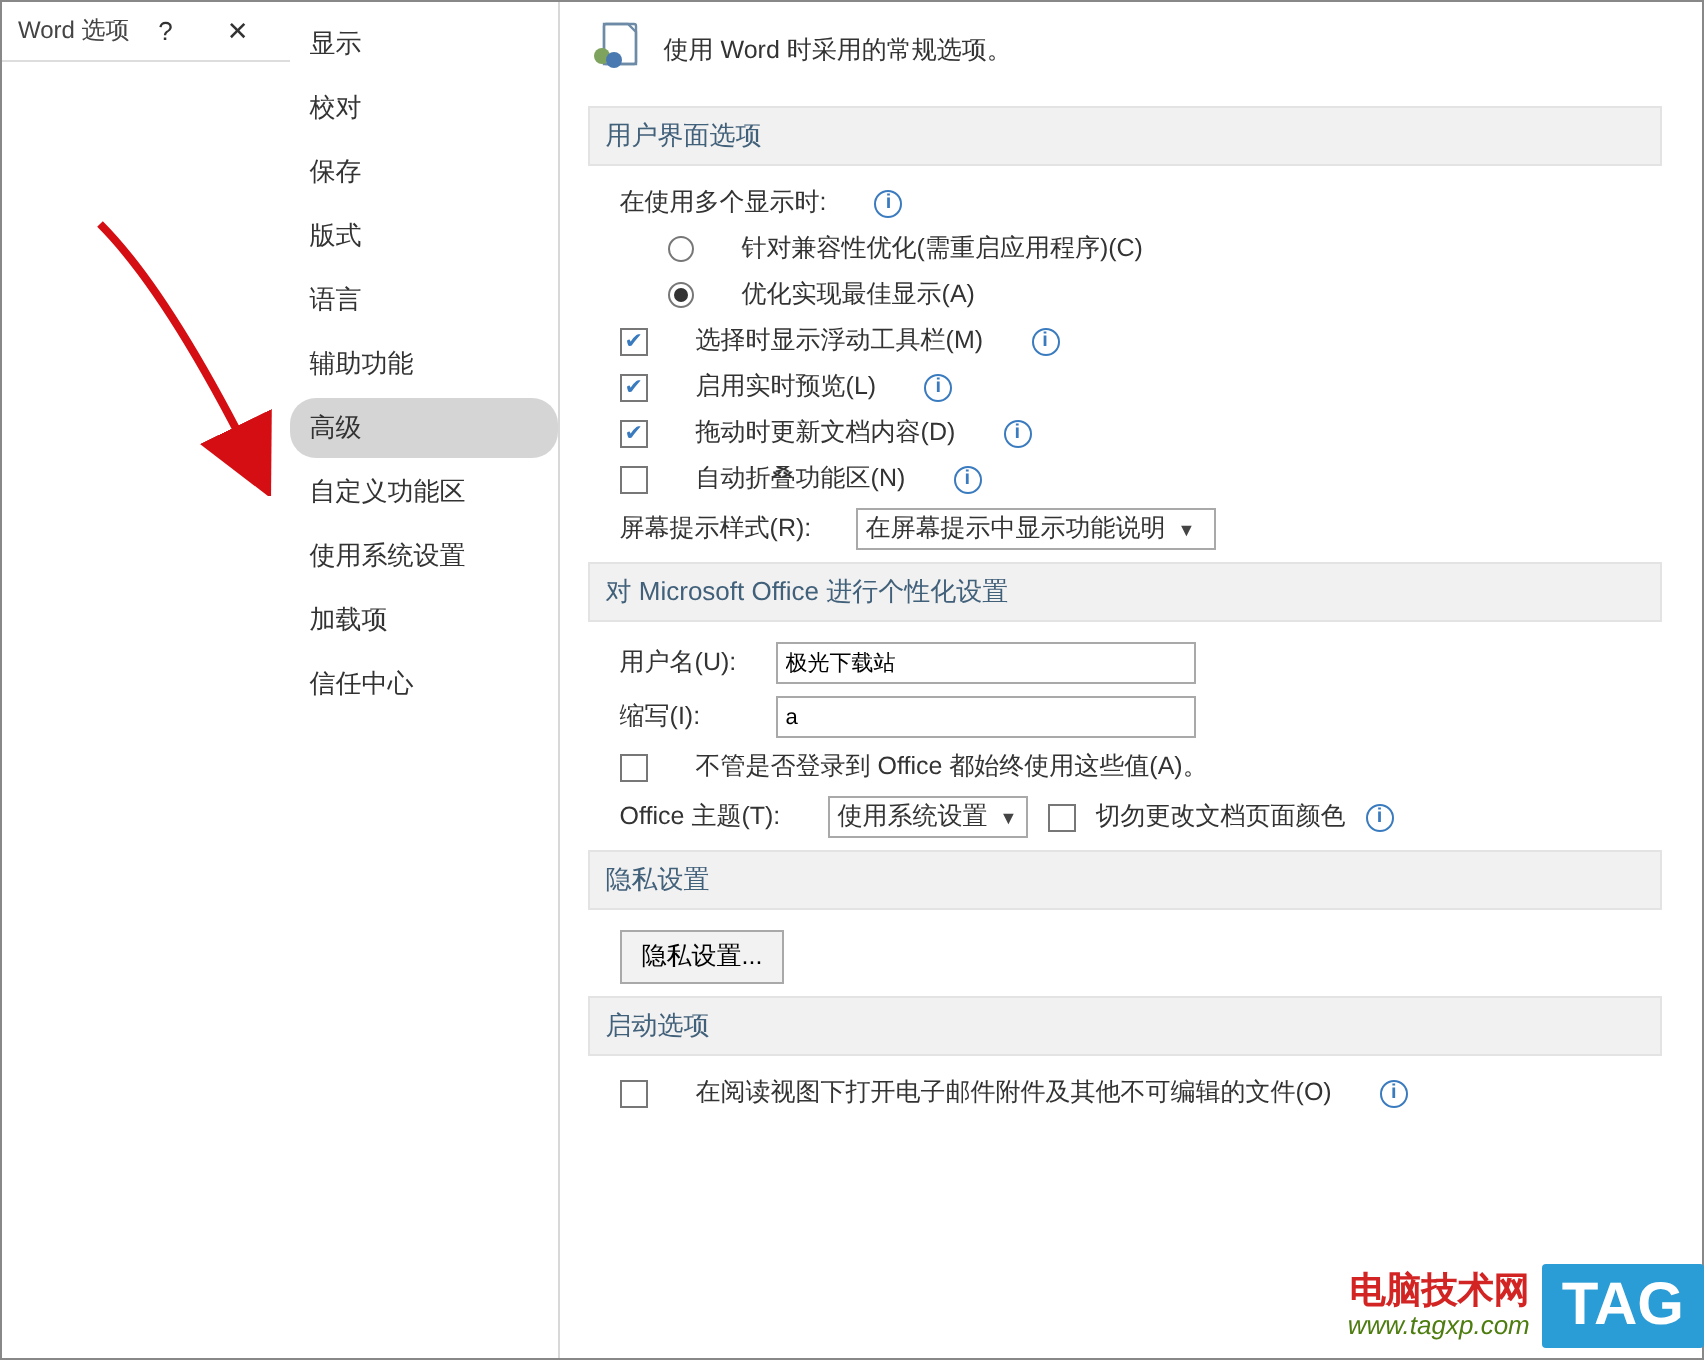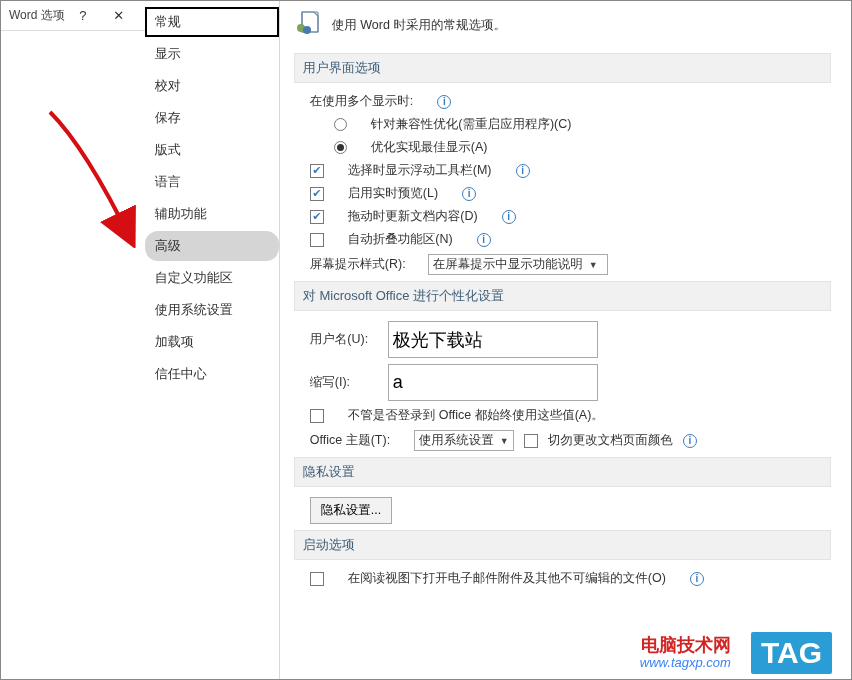--- a/index.html
+++ b/index.html
@@ -19,49 +19,48 @@
   .section-head { background: #f1f1f1; border: 1px solid #e3e3e3; color:#41607a; padding: 5px 8px; font-size: 13px; margin-bottom: 10px; }
   .row { margin: 6px 0 6px 16px; display: flex; align-items: center; gap: 24px; }
   .indent { margin-left: 40px; }
   .info-icon { display: inline-block; width: 14px; height: 14px; border: 1px solid #3a7bbf; border-radius: 50%; color: #3a7bbf; font-size: 10px; line-height: 12px; text-align: center; font-weight: bold; }
   .checkbox { width: 14px; height: 14px; border: 1px solid #777; display: inline-flex; align-items: center; justify-content: center; color: #3a7bbf; font-size: 11px; cursor: pointer; }
   .checkbox.checked::after { content: "✔"; }
   .radio { width: 13px; height: 13px; border: 1px solid #777; border-radius: 50%; display: inline-flex; align-items: center; justify-content: center; cursor: pointer; }
   .radio.checked::after { content: ""; width: 7px; height: 7px; background: #333; border-radius: 50%; }
   label { cursor: default; }
   .field-row { display: flex; align-items: center; margin: 6px 0 6px 16px; gap: 10px; }
-  .text-input { border: 1px solid #a9a9a9; height: 37px; padding: 1px 4px; font-size: 18px; }
+  .text-input { border: 1px solid #a9a9a9; height: 21px; padding: 1px 4px; font-size: 11px; }
   .dropdown { border: 1px solid #a9a9a9; height: 21px; display: inline-flex; align-items: center; padding: 0 4px; gap: 6px; background: #fff; cursor: pointer; }
   .dropdown .dd-arrow { font-size: 9px; color: #444; }
   .btn { border: 1px solid #a9a9a9; background: #f2f2f2; padding: 4px 10px; font-size: 12.5px; cursor: pointer; }
   .arrow { position: absolute; width: 98px; height: 140px; top: 108px; left: 46px; pointer-events: none; }
 
   
   .content-scroll::-webkit-scrollbar { width: 16px; }
   .content-scroll::-webkit-scrollbar-track { background: #f0f0f0; }
   .content-scroll::-webkit-scrollbar-thumb { background: #c6c6c6; border:1px solid #a7a7a7;}
   .content-scroll::-webkit-scrollbar-button { background: #f0f0f0; height: 16px; border:1px solid #ddd;}
 
-  .watermark { position: absolute; right: 20px; bottom: 6px; display:flex; align-items:center; gap:20px; pointer-events:none; }
+  .watermark { position: absolute; right: 0; bottom: 6px; display:flex; align-items:center; gap:6px; pointer-events:none; }
   .wm-text { font-size: 18px; font-weight: bold; color: #d32424; font-family: "SimSun", serif; text-align: right; line-height: 1.1; }
-  .wm-url { font-size: 13px; color: #3b82f6; font-style: italic; }
+  .wm-url { font-size: 13px; color: #4d7c0f; font-style: italic; }
   .wm-tag { background: #2a9cd6; color: #fff; font-weight: bold; font-size: 30px; padding: 4px 10px; border-radius: 2px; font-family: Arial; }
 </style>
 </head>
 <body>
 
 <div class="window">
   <div class="titlebar">
     <span class="title">Word 选项</span>
     <span class="tbtn">?</span>
     <span class="tbtn">✕</span>
   </div>
   <div class="body">
     <div class="sidebar">
-      <div class="side-item strong">常规</div>
       <div class="side-item">显示</div>
       <div class="side-item">校对</div>
       <div class="side-item">保存</div>
       <div class="side-item">版式</div>
       <div class="side-item">语言</div>
       <div class="side-item">辅助功能</div>
       <div class="side-item selected">高级</div>
       <div class="side-item">自定义功能区</div>
       <div class="side-item">使用系统设置</div>
       <div class="side-item">加载项</div>

